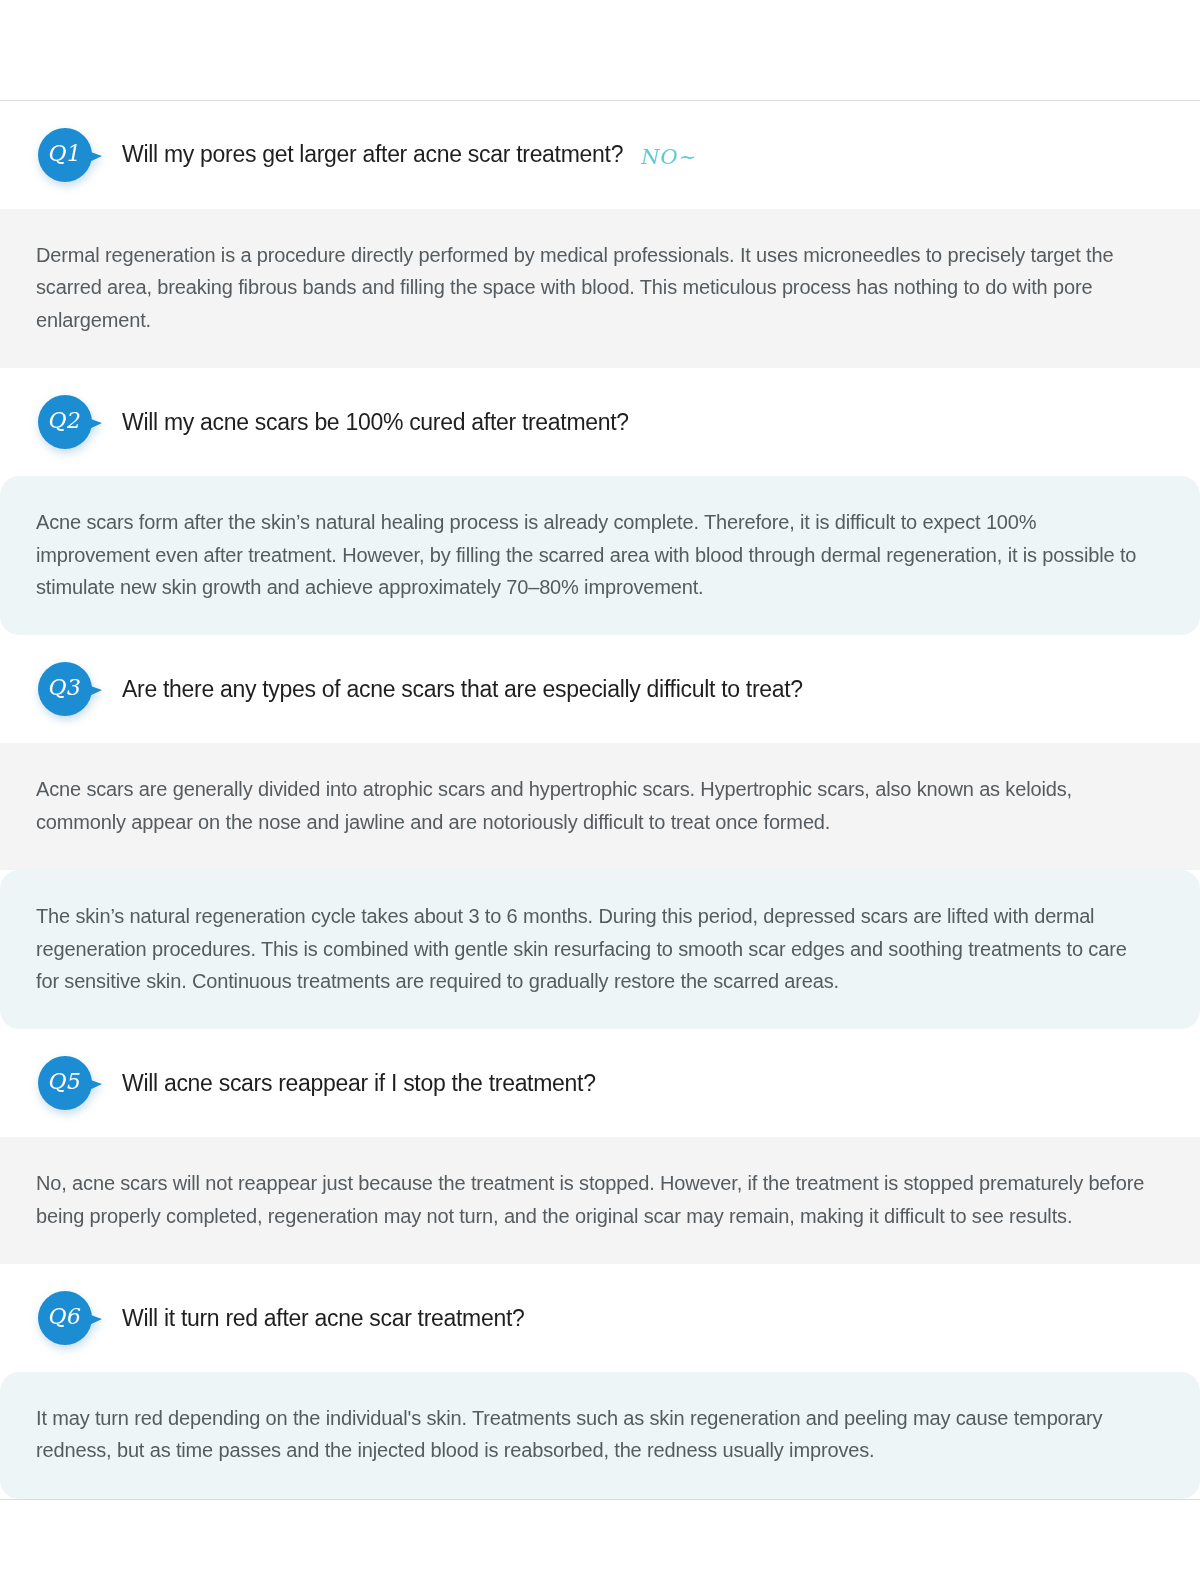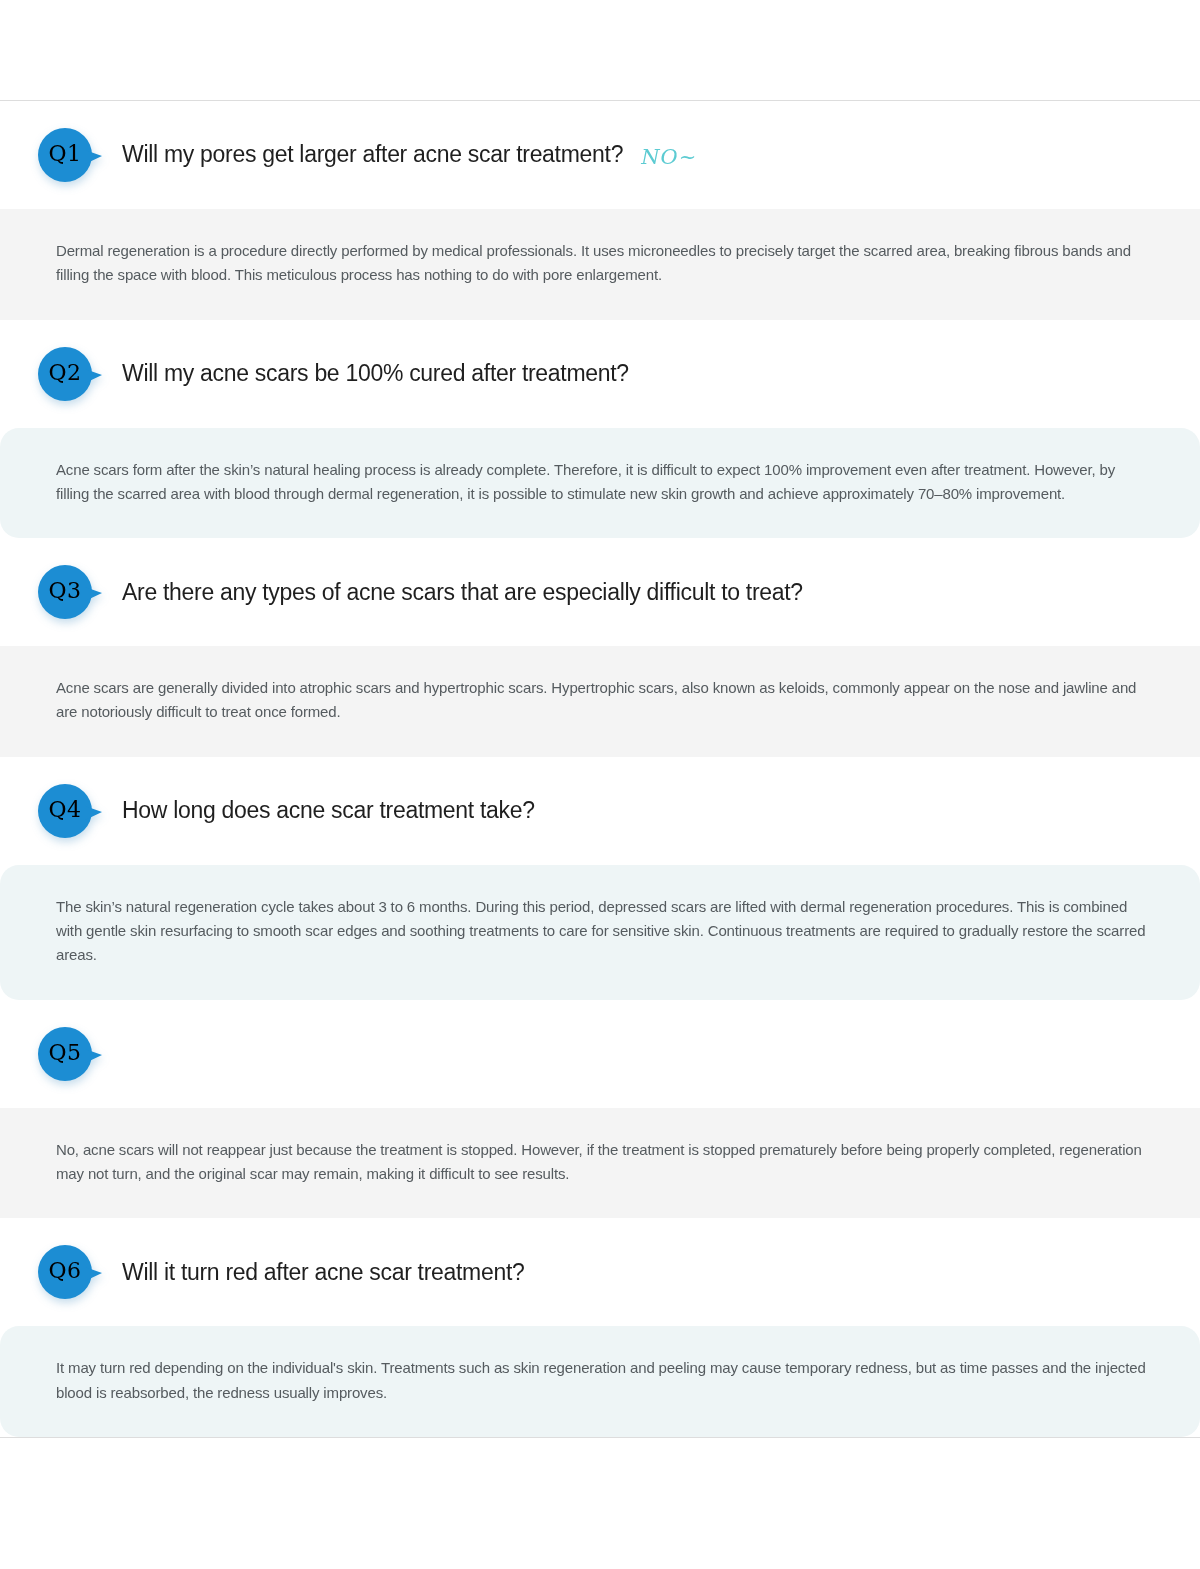--- a/index.html
+++ b/index.html
@@ -64,23 +64,24 @@
     left: 47px;
     top: 22px;
     width: 0;
     height: 0;
     border-top: 6px solid transparent;
     border-bottom: 8px solid transparent;
     border-left: 17px solid #1c8dd3;
   }
   .q-label {
     font-family: "DejaVu Serif", serif;
+    font-style: italic;
     font-size: 22px;
     line-height: 1;
-    color: #000000;
+    color: #ffffff;
     letter-spacing: 0.5px;
     padding-bottom: 2px;
   }
 
   .question-text {
     font-size: 23px;
     line-height: 1.35;
     color: #1f1f1f;
     letter-spacing: -0.3px;
     font-weight: 400;
@@ -92,23 +93,23 @@
     font-family: "DejaVu Serif", serif;
     font-style: italic;
     font-size: 21px;
     color: #5ccbd2;
     letter-spacing: 1px;
     vertical-align: -2px;
   }
 
   
   .answer-row {
-    padding: 30px 48px 32px 56px;
+    padding: 30px 48px 32px 36px;
     box-sizing: border-box;
-    font-size: 15px;
+    font-size: 20px;
     line-height: 1.62;
     color: #555b5f;
     letter-spacing: -0.15px;
   }
   .answer-row.tone-grey { background: #f4f4f4; }
   .answer-row.tone-blue { background: #eef5f6; border-radius: 19px; }
 
   .answer-row p {
     margin: 0;
   }
@@ -154,41 +155,33 @@
             </div>
             <div class="q-tail"></div>
           </div>
           <div class="question-text"><span>Are there any types of acne scars that are especially difficult to treat?</span></div>
         </div>
         <div class="answer-row tone-grey">
           <p>Acne scars are generally divided into atrophic scars and hypertrophic scars. Hypertrophic scars, also known as keloids, commonly appear on the nose and jawline and are notoriously difficult to treat once formed.</p>
         </div>
       </div>
       <div class="faq-item">
-        <div class="question-row">
-          <div class="q-badge">
-            <div class="q-circle">
-              <span class="q-label">Q4</span>
-            </div>
-            <div class="q-tail"></div>
-          </div>
-          <div class="question-text"><span>How long does acne scar treatment take?</span></div>
-        </div>
         <div class="answer-row tone-blue">
           <p>The skin’s natural regeneration cycle takes about 3 to 6 months. During this period, depressed scars are lifted with dermal regeneration procedures. This is combined with gentle skin resurfacing to smooth scar edges and soothing treatments to care for sensitive skin. Continuous treatments are required to gradually restore the scarred areas.</p>
         </div>
       </div>
       <div class="faq-item">
         <div class="question-row">
           <div class="q-badge">
             <div class="q-circle">
               <span class="q-label">Q5</span>
             </div>
             <div class="q-tail"></div>
           </div>
+          <div class="question-text"><span>Will acne scars reappear if I stop the treatment?</span></div>
         </div>
         <div class="answer-row tone-grey">
           <p>No, acne scars will not reappear just because the treatment is stopped. However, if the treatment is stopped prematurely before being properly completed, regeneration may not turn, and the original scar may remain, making it difficult to see results.</p>
         </div>
       </div>
       <div class="faq-item">
         <div class="question-row">
           <div class="q-badge">
             <div class="q-circle">
               <span class="q-label">Q6</span>

